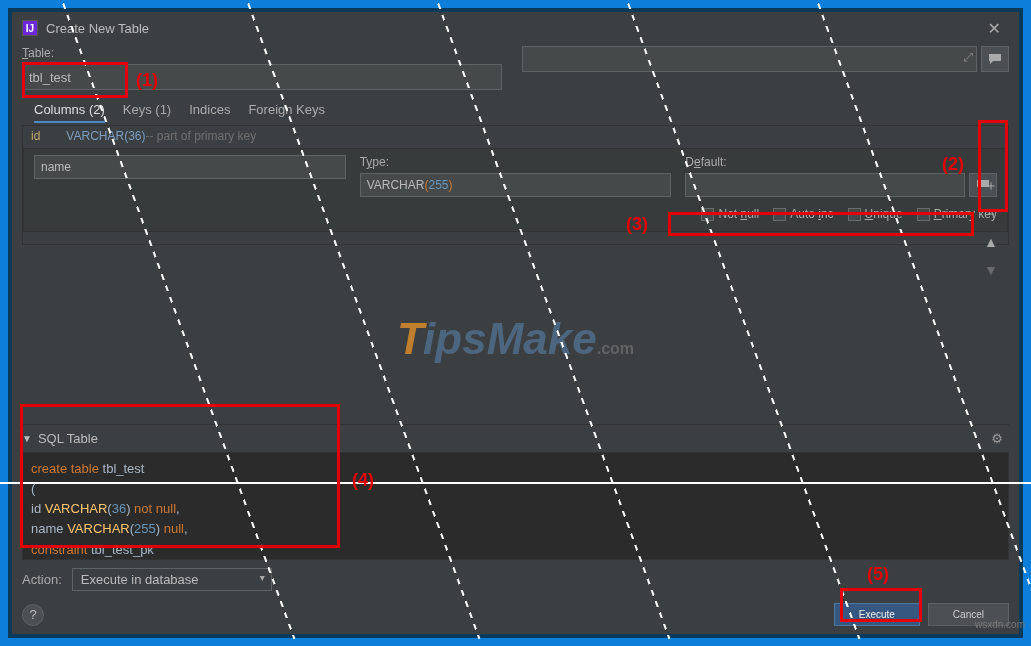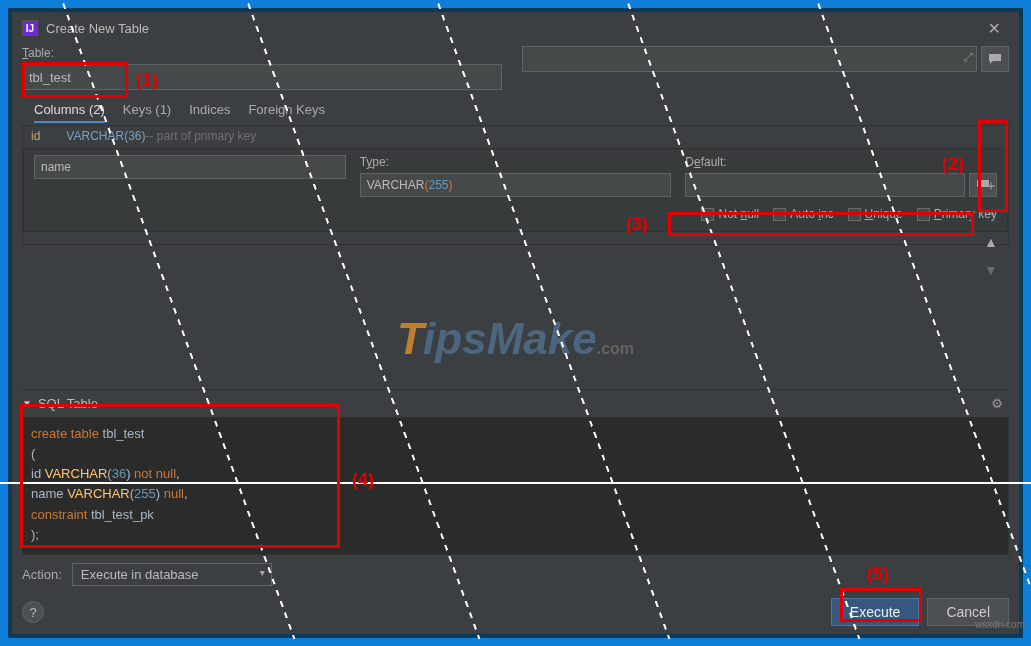--- a/index.html
+++ b/index.html
@@ -40,31 +40,31 @@
 .check { display: flex; align-items: center; gap: 4px; cursor: pointer; }
 .check .box { width: 13px; height: 13px; border: 1px solid #6b6b6b; background: #43494a; }
 .side-tools { position: absolute; right: 16px; top: 132px; display: flex; flex-direction: column; gap: 8px; }
 .tool-btn { width: 24px; height: 20px; color: #aaa; display: flex; align-items: center; justify-content: center; font-size: 14px; cursor: pointer; }
 .watermark { position: absolute; left: 50%; top: 50%; transform: translate(-50%, -50%); font-size: 44px; font-weight: bold; font-style: italic; color: #506d8b; opacity: 0.85; pointer-events: none; white-space: nowrap; }
 .watermark .orange { color: #d88a2b; }
 .watermark .com { font-size: 16px; color: #6a6a6a; font-style: normal; vertical-align: baseline; }
 .sql-header { display: flex; align-items: center; margin-top: auto; color: #bbb; font-size: 13px; padding: 6px 0; border-top: 1px solid #323232; }
 .sql-header .chev { margin-right: 6px; font-size: 10px; }
 .sql-header .gear { margin-left: auto; margin-right: 6px; color: #999; }
-.sql-box { background: #2b2b2b; border: 1px solid #323232; padding: 6px 8px; font-family: Consolas, monospace; font-size: 13px; line-height: 1.55; color: #a9b7c6; height: 138px; overflow: hidden; }
+.sql-box { background: #2b2b2b; border: 1px solid #323232; padding: 6px 8px; font-family: Consolas, monospace; font-size: 13px; line-height: 1.55; color: #a9b7c6; height: 108px; overflow: hidden; }
 .kw { color: #cc7832; }
 .fn { color: #ffc66d; }
 .num2 { color: #6897bb; }
 .action-row { display: flex; align-items: center; gap: 10px; margin-top: 8px; font-size: 13px; color: #aaa; }
 .dropdown { background: #3c3f41; border: 1px solid #5e6364; padding: 3px 22px 3px 8px; font-size: 13px; color: #bbb; position: relative; width: 200px; }
 .dropdown::after { content: "▾"; position: absolute; right: 6px; color: #aaa; font-size: 10px; }
 .footer { display: flex; align-items: center; margin-top: 8px; padding-top: 4px; }
 .help-circ { width: 22px; height: 22px; border-radius: 50%; background: #4c5052; border: 1px solid #5e6364; color: #bbb; display: flex; align-items: center; justify-content: center; font-size: 13px; cursor: pointer; }
 .footer .spacer { flex: 1; }
-.btn { padding: 5px 18px; font-size: 14px; border: 1px solid #5e6364; background: #4c5052; color: #ccc; cursor: pointer; margin-left: 8px; }
+.btn { padding: 5px 24px; font-size: 10px; border: 1px solid #5e6364; background: #4c5052; color: #ccc; cursor: pointer; margin-left: 8px; }
 .btn.primary { background: #365880; border-color: #4a78a3; color: #eee; }
 
 .anno-box { position: absolute; border: 3px solid #e40000; pointer-events: none; z-index: 50; }
 .anno-lbl { position: absolute; color: #e40000; font-weight: bold; font-size: 18px; z-index: 51; pointer-events: none; }
 .dash-line { position: absolute; width: 260px; height: 2px; background: repeating-linear-gradient(90deg, #fff 0 6px, transparent 6px 12px); transform-origin: left center; z-index: 40; pointer-events: none; }
 .hline-white { position:absolute; left:0; right:0; height:2px; background:#fff; z-index:45; pointer-events:none;}
 </style>
 </head>
 <body>
 

